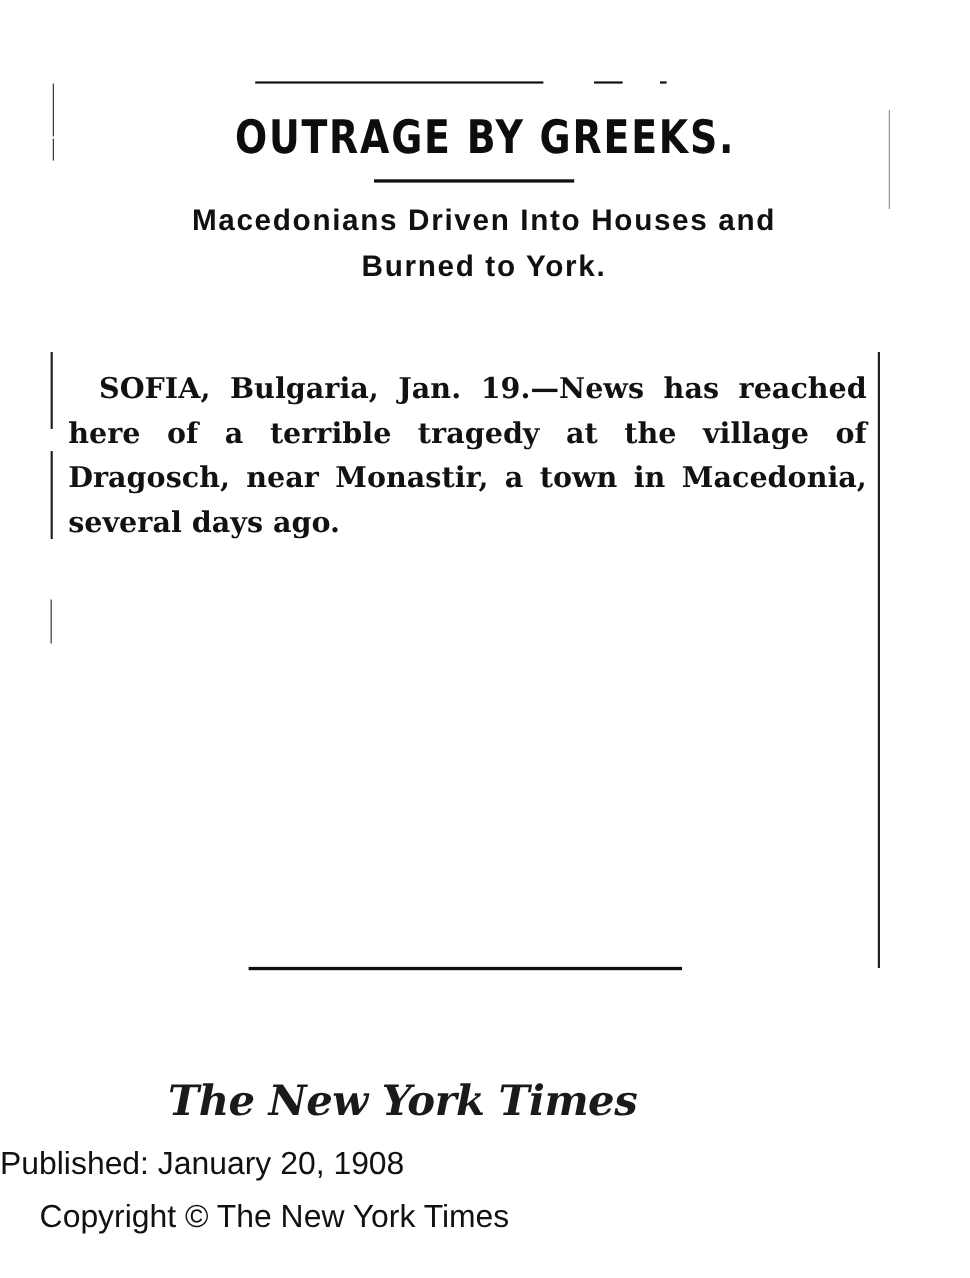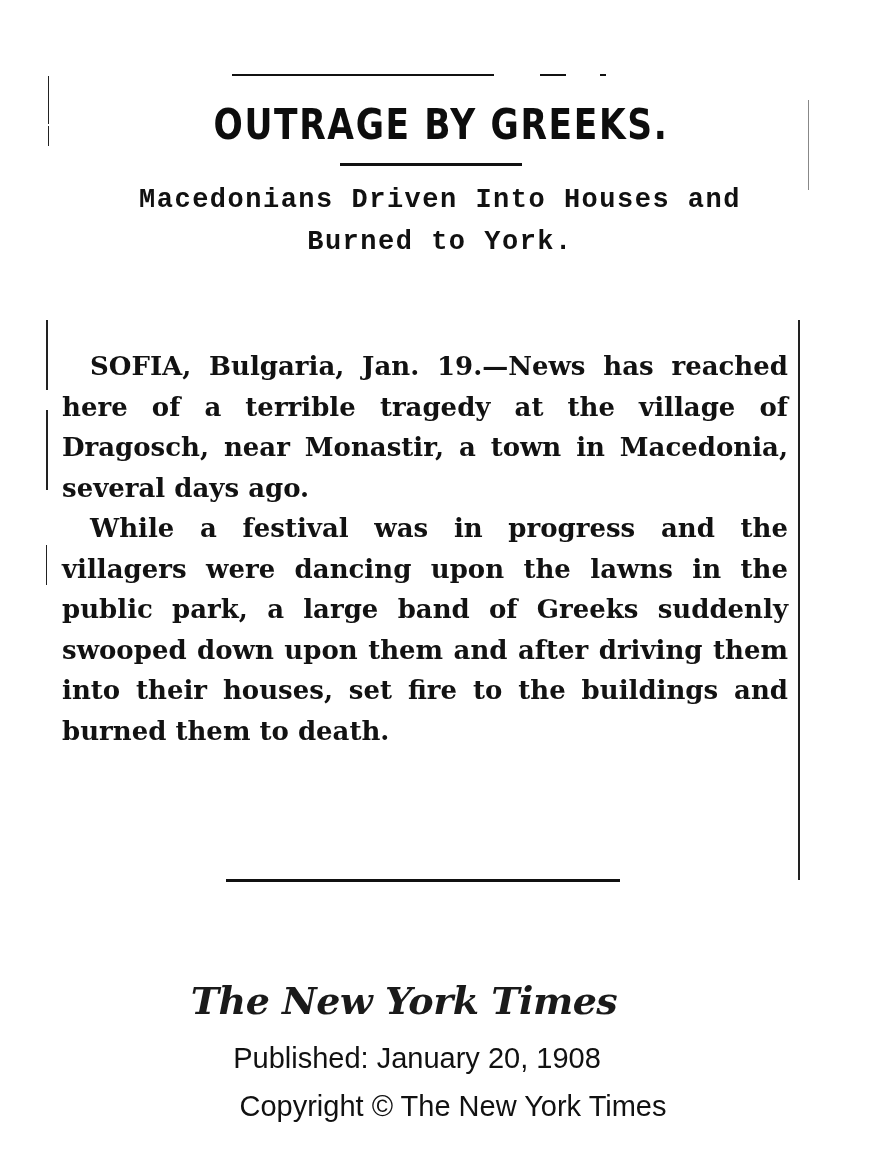--- a/index.html
+++ b/index.html
@@ -9,39 +9,39 @@
   .vrule { position: absolute; background: #222; width: 2px; }
 
   .headline {
     position: absolute; left: 0; width: 882px; top: 100px; text-align: center;
     font-family: "DejaVu Sans", sans-serif; font-weight: bold;
     font-size: 42px; letter-spacing: 2px; transform: scaleX(0.82); transform-origin: center;
     color: #0d0d0d;
   }
   .subhead {
     position: absolute; left: 40px; width: 800px; text-align: center;
-    font-family: Liberation Mono, monospace; font-weight: bold;
+    font-family: Liberation Sans, sans-serif; font-weight: bold;
     font-size: 27px; line-height: 42px; letter-spacing: 1.5px; color: #111;
   }
   .body-text {
-    position: absolute; left: 62px; width: 726px; top: 346px;
+    position: absolute; left: 62px; width: 726px; top: 334px;
     font-family: "DejaVu Serif", serif; font-weight: bold;
     font-size: 26px; line-height: 40.5px; color: #121212;
     text-align: justify;
   }
   .body-text p { margin: 0; text-indent: 28px; }
   .body-text p.tight { line-height: 31px; }
 
   .masthead {
     position: absolute; left: 0; width: 732px; top: 978px; text-align: center;
     font-family: "DejaVu Serif", serif; font-weight: bold; font-style: italic;
-    font-size: 38px; color: #1a1a1a; letter-spacing: -0.5px; margin-left: 38px;
+    font-size: 38px; color: #1a1a1a; letter-spacing: -0.5px;
   }
   .pub {
-    position: absolute; left: 0; width: 834px; text-align: center;
+    position: absolute; left: 0; width: 834px; 
     font-family: "Liberation Sans", sans-serif; font-size: 29px; color: #111;
   }
 </style>
 </head>
 <body>
 
 <div class="rule" style="left:232px; top:74px; width:262px; height:2px;"></div>
 <div class="rule" style="left:306px; top:74px; width:0px; height:2px;"></div>
 <div class="rule" style="left:308px; top:74px; width:0; height:2px;"></div>
 <div class="rule" style="left:307px; top:74px; width:0; height:2px;"></div>
@@ -59,20 +59,19 @@
 <div class="subhead" style="top:179px;">Macedonians Driven Into Houses and</div>
 <div class="subhead" style="top:221px;">Burned to York.</div>
 
 <div class="vrule" style="left:46px; top:320px; height:70px;"></div>
 <div class="vrule" style="left:46px; top:410px; height:80px;"></div>
 <div class="vrule" style="left:46px; top:545px; height:40px; width:1px;"></div>
 <div class="vrule" style="left:798px; top:320px; height:560px; width:2px;"></div>
 
 <div class="body-text">
   <p>SOFIA, Bulgaria, Jan. 19.—News has reached here of a terrible tragedy at the village of Dragosch, near Monastir, a town in Macedonia, several days ago.</p>
-  <p>While a festival was in progress and the villagers were dancing upon the lawns in the public park, a large band of Greeks suddenly swooped down upon them and after driving them into their houses, set fire to the buildings and burned them to death.</p>
 </div>
 
 <div class="rule" style="left:226px; top:879px; width:394px; height:3px;"></div>
 
 <div class="masthead">The New York Times</div>
 <div class="pub" style="top:1042px;">Published: January 20, 1908</div>
 <div class="pub" style="top:1090px;margin-left:36px;">Copyright © The New York Times</div>
 
 </body></html>

